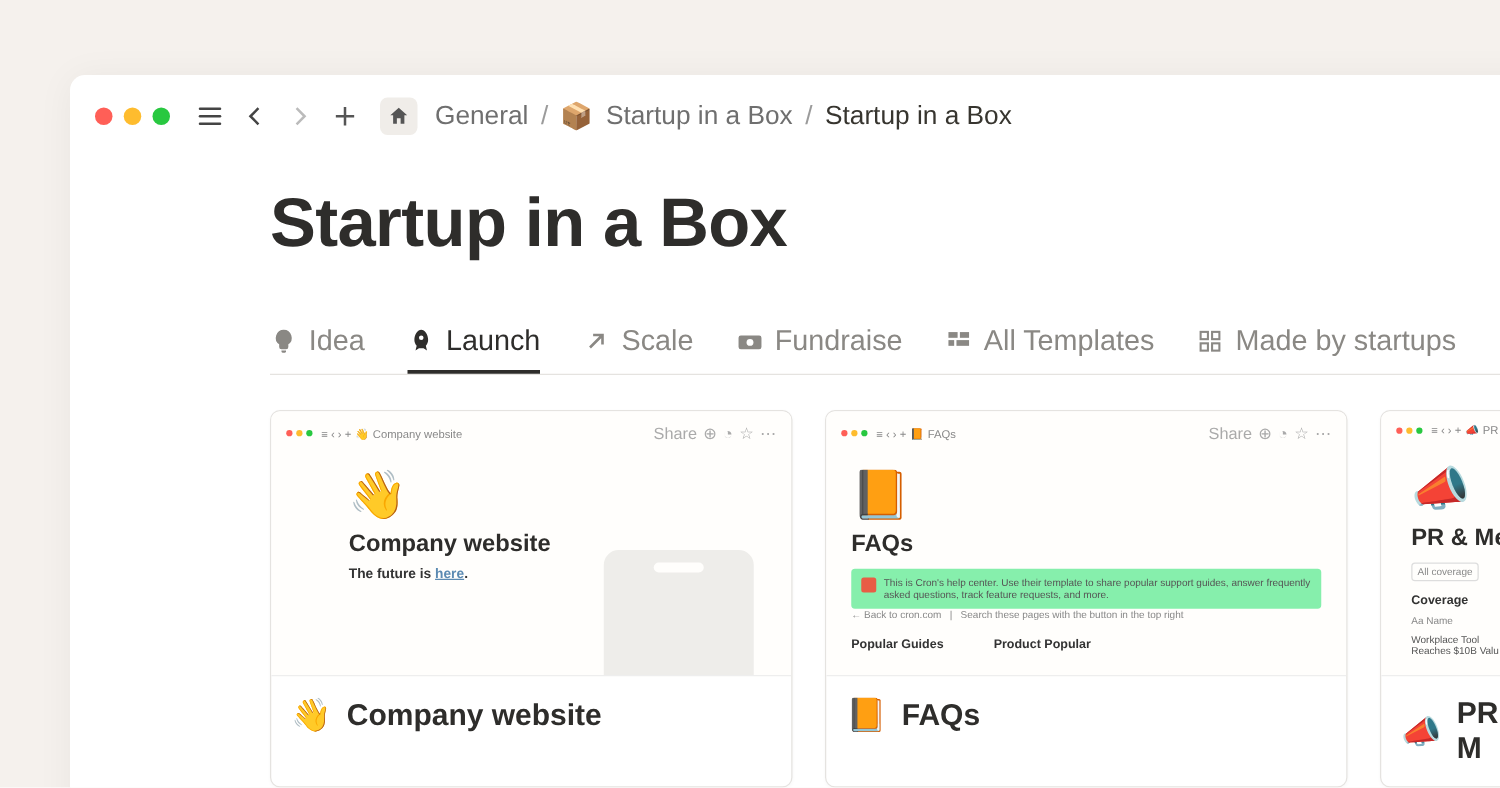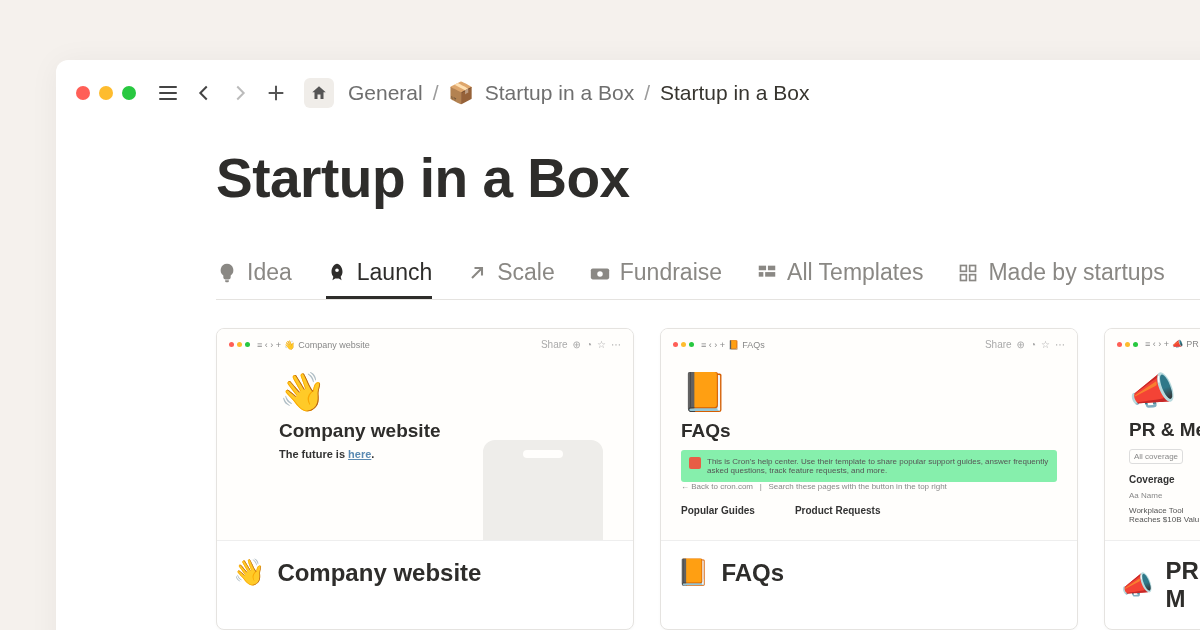--- a/index.html
+++ b/index.html
@@ -92,21 +92,21 @@
   background: #fffefc;
   border-bottom: 1px solid #eee;
   padding: 10px 12px;
   position: relative;
   overflow: hidden;
 }
 .preview-bar { display: flex; align-items: center; gap: 3px; font-size: 9px; color: #888; }
 .preview-dots { display: flex; gap: 3px; margin-right: 4px; }
 .pd { width: 5px; height: 5px; border-radius: 50%; }
 .pd.r{background:#ff5f57;} .pd.y{background:#febc2e;} .pd.g{background:#28c840;}
-.preview-bar-right { margin-left: auto; display: flex; gap: 5px; color: #aaa; font-size: 10px; justify-content: flex-end; }
+.preview-bar-right { margin-left: auto; display: flex; gap: 5px; color: #aaa; font-size: 13px; justify-content: flex-end; }
 .preview-body { padding: 20px 50px 0 50px; }
 .preview-body.faq { padding: 20px 8px 0 8px; }
 .preview-emoji { font-size: 38px; }
 .preview-title { font-size: 19px; font-weight: 700; color: #2e2d2b; margin-top: 6px; }
 .preview-sub { font-size: 11px; font-weight: 600; color: #333; margin-top: 6px; }
 .preview-sub .link { color: #5b8ab2; text-decoration: underline; }
 .preview-desc { font-size: 8px; color: #888; line-height: 1.4; margin-top: 6px; max-width: 180px; }
 .phone-mock {
   position: absolute; right: 30px; bottom: -20px; width: 120px; height: 120px;
   background: #eeedea; border-radius: 12px 12px 0 0; border: 4px solid #eeedea;
@@ -300,21 +300,21 @@
               <div class="faq-callout-icon"></div>
               <div>This is Cron's help center. Use their template to share popular support guides, answer frequently asked questions, track feature requests, and more.</div>
             </div>
             <div class="faq-meta">
               <span>← Back to cron.com</span>
               <span>&nbsp;&nbsp;|&nbsp;&nbsp;</span>
               <span>Search these pages with the button in the top right</span>
             </div>
             <div class="faq-cols">
               <div class="faq-col-h">Popular Guides</div>
-              <div class="faq-col-h">Product Requests</div>
+              <div class="faq-col-h">Product Popular</div>
             </div>
           </div>
         </div>
         <div class="card-title-row">
           <span class="card-emoji">📙</span>
           <span class="card-title">FAQs</span>
         </div>
       </div>
 
       <div class="card" style="width:140px">

